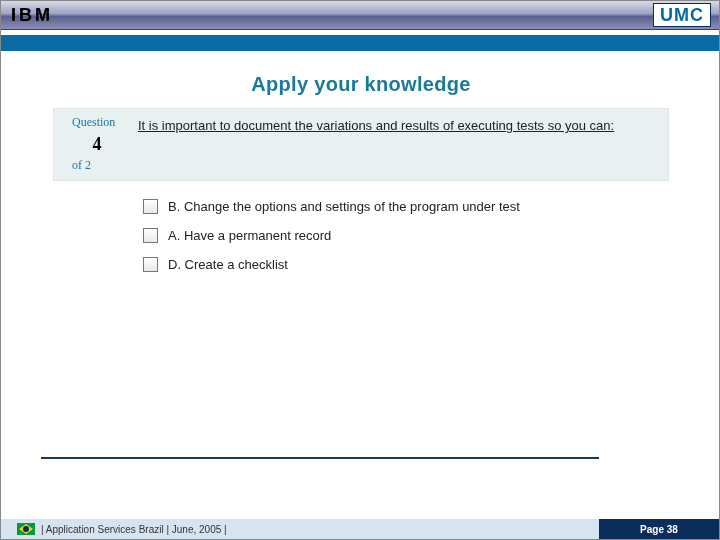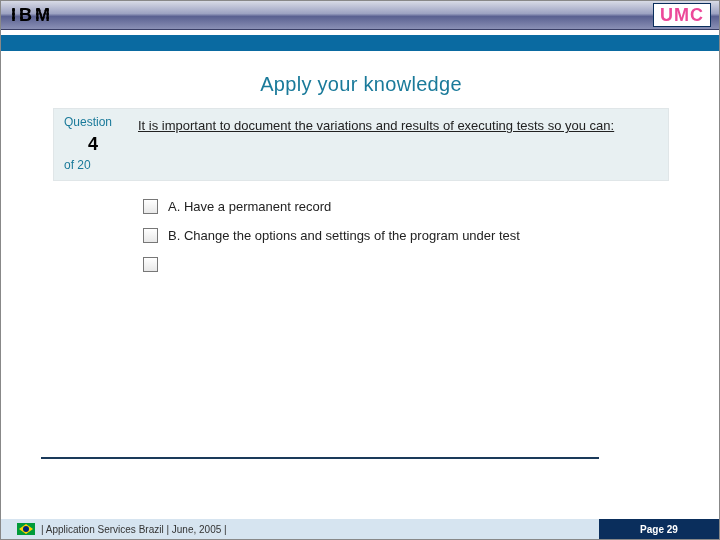--- a/index.html
+++ b/index.html
@@ -40,56 +40,57 @@
     background-clip: text;
     color: transparent;
     padding: 0 2px;
   }
   .umc-logo {
     background: #fff;
     border: 1px solid #0a2e5c;
     padding: 2px 6px;
     font-weight: 900;
     font-size: 18px;
-    color: #ec4899;
+    color: #0369a1;
     letter-spacing: 1px;
     line-height: 1;
   }
   .subbar {
     position: absolute;
     top: 34px; left: 0; right: 0;
     height: 16px;
     background: #0a6aa1;
   }
   .content {
     position: absolute;
     top: 72px;
     left: 52px;
     right: 50px;
   }
   .title {
     color: #1a7a9a;
     font-size: 20px;
-    font-weight: 400;
+    font-weight: 700;
     text-align: center;
     margin-bottom: 12px;
     letter-spacing: 0.3px;
   }
   .question-box {
     display: flex;
     background: #e8f0f2;
     border: 1px solid #e0e6e8;
     min-height: 58px;
   }
   .q-left {
     width: 74px;
-    padding: 6px 6px 6px 10px;
+    padding: 6px 6px 6px 18px;
     color: #1a7a9a;
     font-size: 12px;
     line-height: 1.3;
+    font-family: Liberation Serif, serif;
   }
   .q-num {
     font-size: 18px;
     font-weight: bold;
     color: #000;
     text-align: center;
     margin: 2px 0;
   }
   .q-right {
     flex: 1;
@@ -189,43 +190,44 @@
   </div>
   <div class="subbar"></div>
 
   <div class="content">
     <div class="title">Apply your knowledge</div>
 
     <div class="question-box">
       <div class="q-left">
         <div>Question</div>
         <div class="q-num">4</div>
-        <div>of 20</div>
+        <div>of 2</div>
       </div>
       <div class="q-right">It is important to document the variations and results of executing tests so you can:</div>
     </div>
 
     <div class="options">
       <div class="option">
         <div class="chk"></div>
-        <span>A. Have a permanent record</span>
+        <span>B. Change the options and settings of the program under test</span>
       </div>
       <div class="option">
         <div class="chk"></div>
-        <span>B. Change the options and settings of the program under test</span>
+        <span>A. Have a permanent record</span>
       </div>
       <div class="option">
         <div class="chk"></div>
+        <span>D. Create a checklist</span>
       </div>
     </div>
   </div>
 
   <div class="hr-line"></div>
 
   <div class="footer">
     <div class="footer-left">
       <div class="flag"></div>
       <span> |  Application Services Brazil  |  June, 2005  |</span>
     </div>
-    <div class="footer-right">Page 29</div>
+    <div class="footer-right">Page 38</div>
   </div>
 
 </div>
 
 </body></html>

